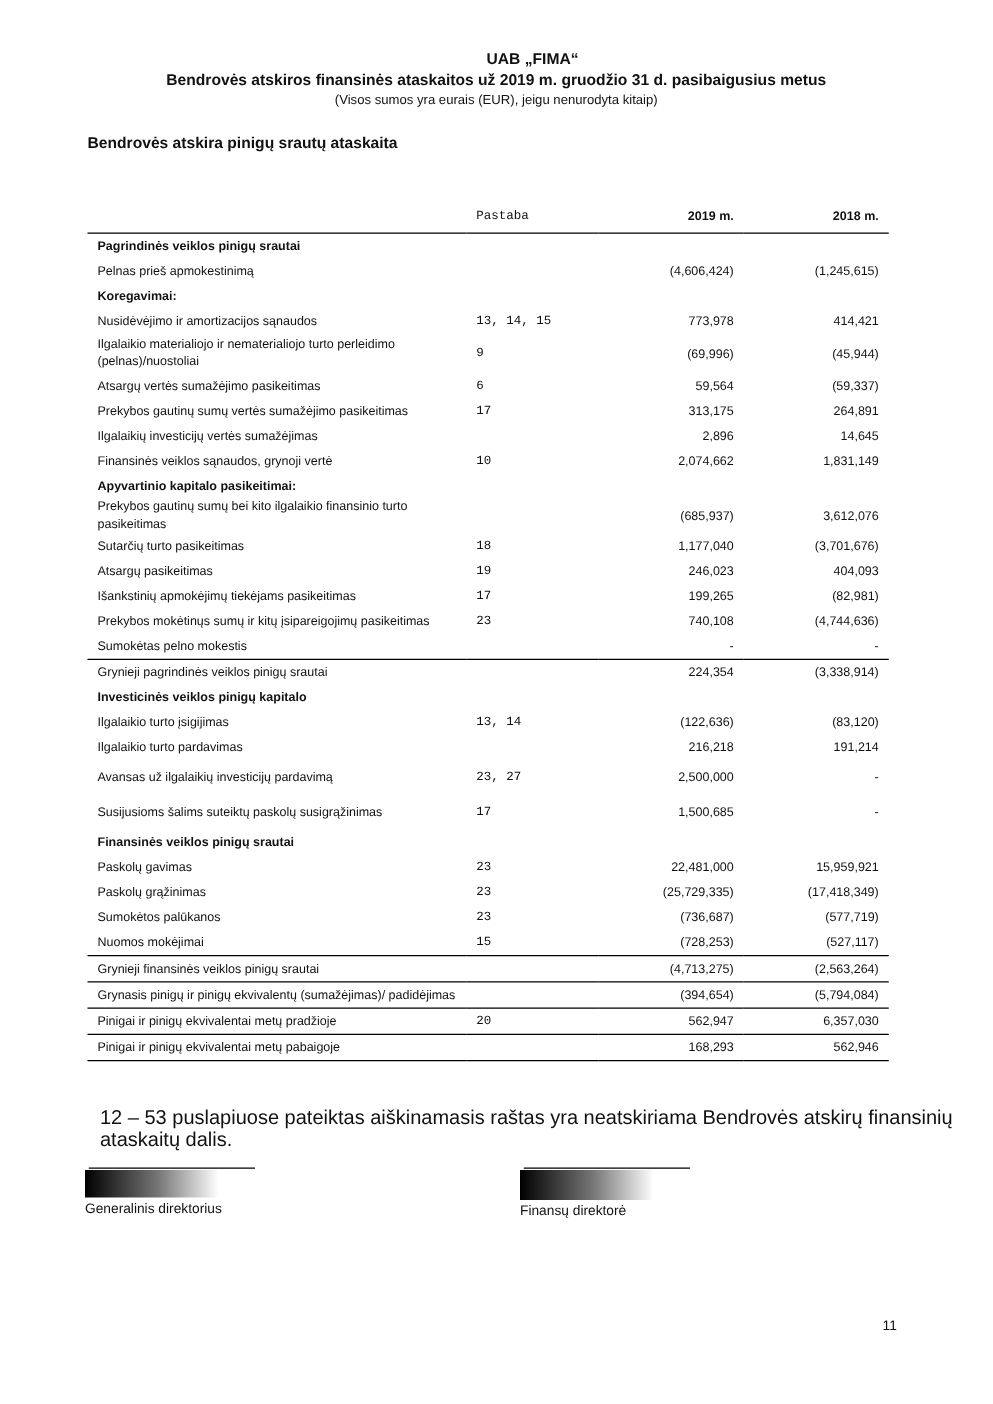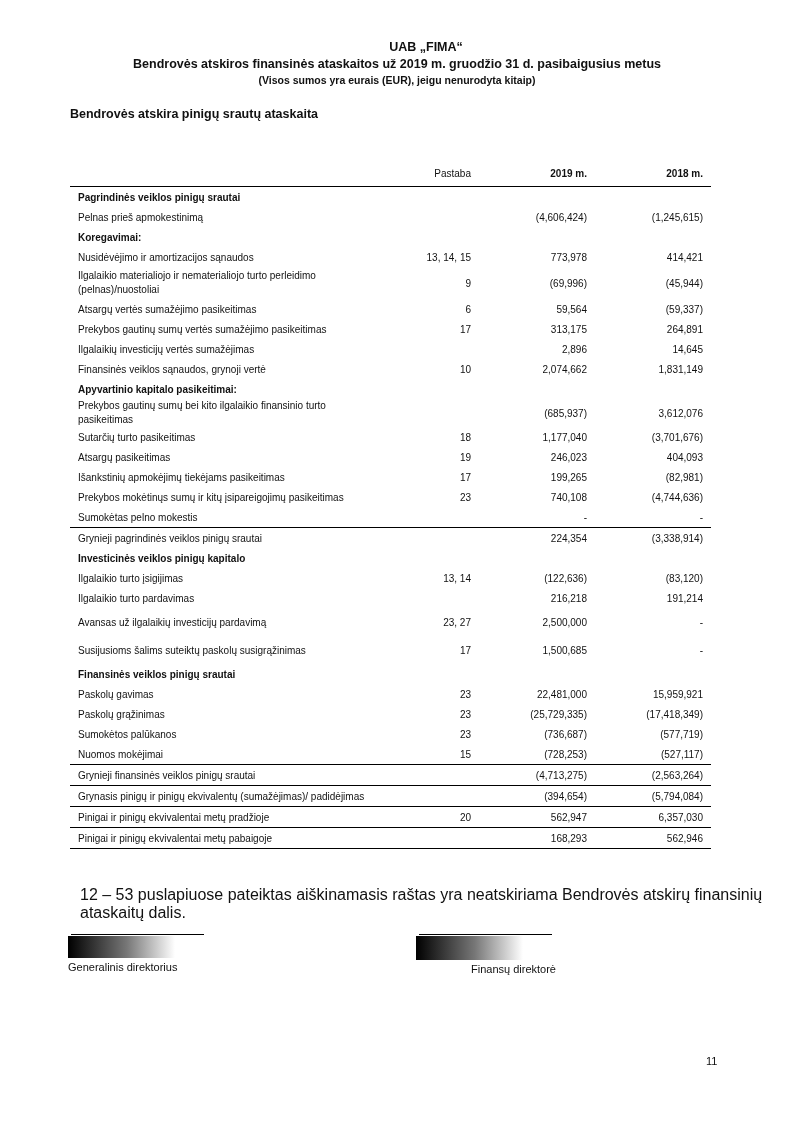--- a/index.html
+++ b/index.html
@@ -1,25 +1,25 @@
 <!DOCTYPE html>
 <html><head>
 <meta charset="utf-8">
 <style>
   html, body { margin: 0; padding: 0; background: #ffffff; }
   body { width: 794px; height: 1123px; position: relative; font-family: "Liberation Sans", sans-serif; color: #111; }
-  .hdr { position: absolute; left: 0; width: 794px; text-align: center; font-weight: bold; }
+  .hdr { position: absolute; left: 0; width: 794px; text-align: center; }
   .hdr1 { top: 40px; font-size: 12.5px; font-weight: bold; padding-left: 29px; }
   .hdr2 { top: 57px; font-size: 12.5px; font-weight: bold; }
   .hdr3 { top: 74px; font-size: 10.5px; }
   .stitle { position: absolute; left: 70px; top: 107px; font-size: 12.5px; font-weight: bold; }
   table.cf { position: absolute; left: 70px; top: 160px; width: 641px; border-collapse: collapse; font-size: 10px; }
   table.cf td, table.cf th { padding: 0 8px; height: 20px; vertical-align: middle; }
   table.cf th { font-weight: normal; height: 26px; border-bottom: 1.3px solid #000; }
-  table.cf th.n, table.cf td.n { text-align: right; width: 90px; }
+  table.cf th.n, table.cf td.n { text-align: left; width: 90px; font-family: Liberation Mono, monospace; }
   table.cf th.v, table.cf td.v { text-align: right; width: 100px; }
   table.cf th.v { font-weight: bold; }
   td.lbl { padding-left: 9px; }
   tr.h td { font-weight: bold; font-size: 10px; }
   tr.tot td { font-weight: normal; }
   tr.tot td.n { font-weight: normal; }
   tr.top td { border-top: 1.3px solid #000; }
   tr.bot td { border-bottom: 1.3px solid #000; }
   tr.tall td { height: 28px; }
   tr.tall2 td { height: 32px; }
@@ -239,19 +239,19 @@
     </tbody>
 </table>
 
 <div class="note">12 – 53 puslapiuose pateiktas aiškinamasis raštas yra neatskiriama Bendrovės atskirų finansinių ataskaitų dalis.</div>
 
 <div class="sig" style="left:68px;">
   <div class="line"></div>
   <div class="grad"></div>
   <div class="lab">Generalinis direktorius</div>
 </div>
-<div class="sig" style="left:416px;text-align:right;">
+<div class="sig" style="left:416px;">
   <div class="line"></div>
   <div class="grad" style="height:24px;"></div>
   <div class="lab">Finansų direktorė</div>
 </div>
 
 <div class="pageno">11</div>
 
 </body></html>

